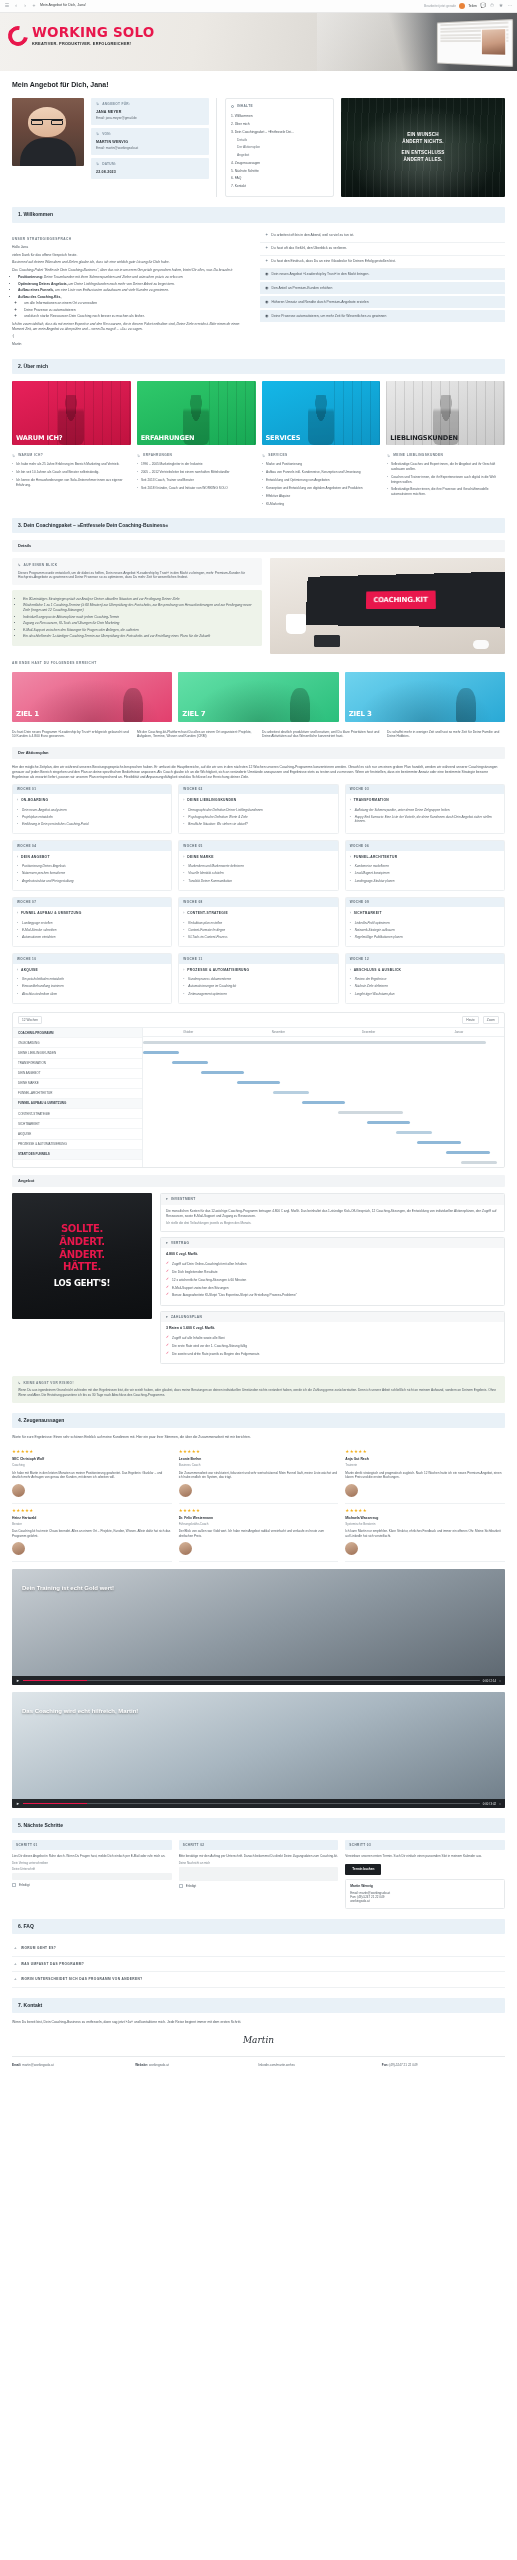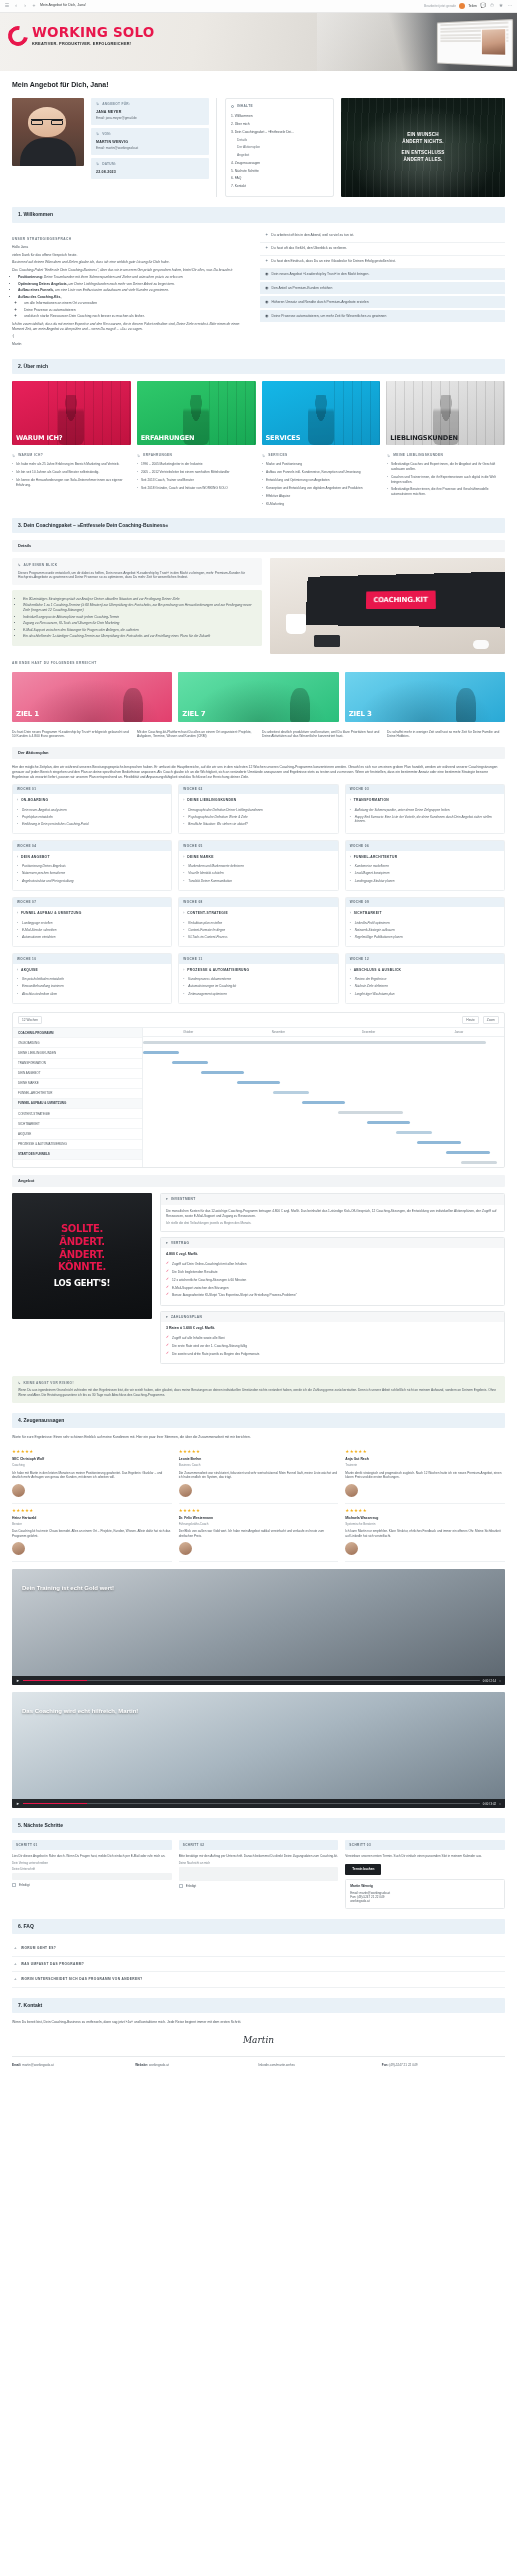--- a/index.html
+++ b/index.html
@@ -947,21 +947,21 @@
       </div>
     </div>
 
     <div class="sub-h">Angebot</div>
     <div class="ang-wrap">
       <div class="ang-l">
         <div class="poster">
           <div class="pl">SOLLTE.</div>
           <div class="pl">ÄNDERT.</div>
           <div class="pl">ÄNDERT.</div>
-          <div class="pl">KÖNNTE.</div>
+          <div class="pl">HÄTTE.</div>
           <div class="pl g">LOS GEHT'S!</div>
         </div>
       </div>
       <div class="ang-r">
         <div class="acc">
           <div class="ah">
               <span>▾</span>
               <span>INVESTMENT</span>
             </div>
           <div class="ab">

